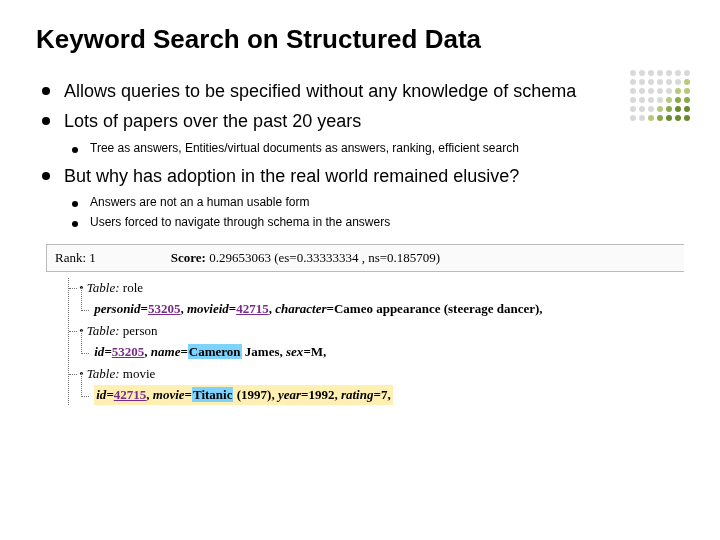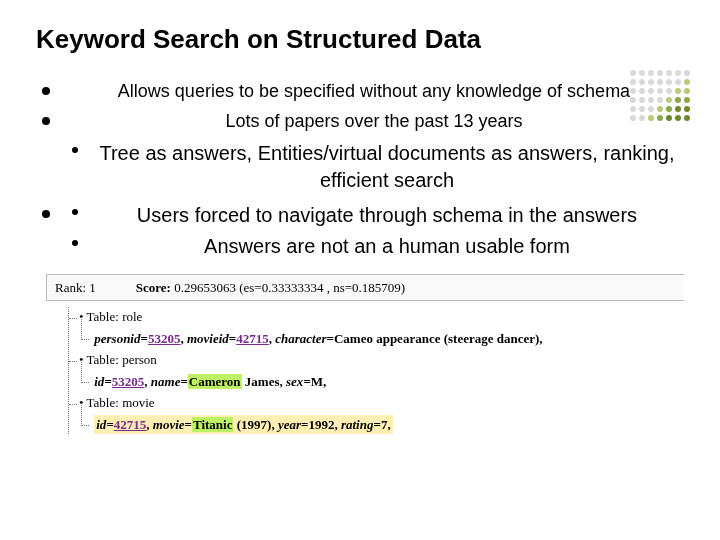--- a/index.html
+++ b/index.html
@@ -41,40 +41,39 @@
     list-style: none;
     padding: 0;
     margin: 0;
   }
   ul.top > li {
     position: relative;
     padding-left: 28px;
     font-size: 18px;
     line-height: 1.35;
     margin-bottom: 6px;
-    text-align: center;
   }
   ul.top > li::before {
     content: "";
     position: absolute;
     left: 6px;
     top: 8px;
     width: 8px; height: 8px;
     background: #000;
     border-radius: 50%;
   }
   ul.sub {
     list-style: none;
     padding: 0;
     margin: 6px 0 8px 0;
   }
   ul.sub > li {
     position: relative;
     padding-left: 26px;
-    font-size: 20px;
+    font-size: 12px;
     line-height: 1.35;
     margin-bottom: 4px;
   }
   ul.sub > li::before {
     content: "";
     position: absolute;
     left: 8px;
     top: 7px;
     width: 6px; height: 6px;
     background: #000;
@@ -90,38 +89,39 @@
   .example .header {
     border: 1px solid #bbb;
     border-right: none;
     padding: 3px 8px;
     display: flex;
     gap: 40px;
     background: #fafafa;
     margin-bottom: 6px;
   }
   .example .header .rank-lbl { font-weight: normal; }
-  .example .header .score-lbl { font-weight: bold; }
+  .example .header .score-lbl { font-weight: bold; margin-left: 35px; }
   .example .blocks {
     margin-left: 22px;
     border-left: 1px dotted #777;
     padding-left: 0;
   }
   .tblock {
     position: relative;
     margin-bottom: 2px;
   }
   .tblock .tick {
     display: inline-block;
     width: 8px;
     border-top: 1px dotted #777;
     vertical-align: middle;
     margin-right: 2px;
   }
   .tblock .tname {
+    font-style: italic;
   }
   .row {
     margin-left: 18px;
     position: relative;
     margin-top: 2px;
     font-weight: bold;
   }
   .row .vline {
     position: absolute;
     left: -6px;
@@ -132,21 +132,21 @@
   .row .tick2 {
     display: inline-block;
     width: 8px;
     border-top: 1px dotted #777;
     vertical-align: middle;
     margin-left: -6px;
     margin-right: 2px;
   }
   .ital { font-style: italic; }
   .link { color: #7a2a8a; text-decoration: underline; }
-  .hl { background: #bef264; padding: 0 1px; }
+  .hl { background: #7dd3fc; padding: 0 1px; }
   .row3hl { display: inline-block; background: #ffefb3; padding: 0 2px; }
 </style>
 </head>
 <body>
 
 <div class="slide">
   <div class="title">Keyword Search on Structured Data</div>
 
   <div class="deco" id="deco">
       <span style="background: rgb(217, 217, 217);"></span>
@@ -189,29 +189,30 @@
       <span style="background: rgb(183, 201, 122);"></span>
       <span style="background: rgb(138, 168, 74);"></span>
       <span style="background: rgb(106, 138, 46);"></span>
       <span style="background: rgb(106, 138, 46);"></span>
       <span style="background: rgb(106, 138, 46);"></span>
     </div>
 
   <ul class="top">
     <li>Allows queries to be specified without any knowledge of schema</li>
     <li>
-      <span>Lots of papers over the past 13 years</span>
+      <span>Lots of papers over the past 20 years</span>
       <ul class="sub">
         <li>Tree as answers, Entities/virtual documents as answers, ranking, efficient search</li>
       </ul>
     </li>
     <li>
+      <span>But why has adoption in the real world remained elusive?</span>
       <ul class="sub">
+        <li>Answers are not an a human usable form</li>
         <li>Users forced to navigate through schema in the answers</li>
-        <li>Answers are not an a human usable form</li>
       </ul>
     </li>
   </ul>
 
   <div class="example">
     <div class="header">
       <div>
         <span class="rank-lbl">Rank:</span>
         <span>1</span>
       </div>

